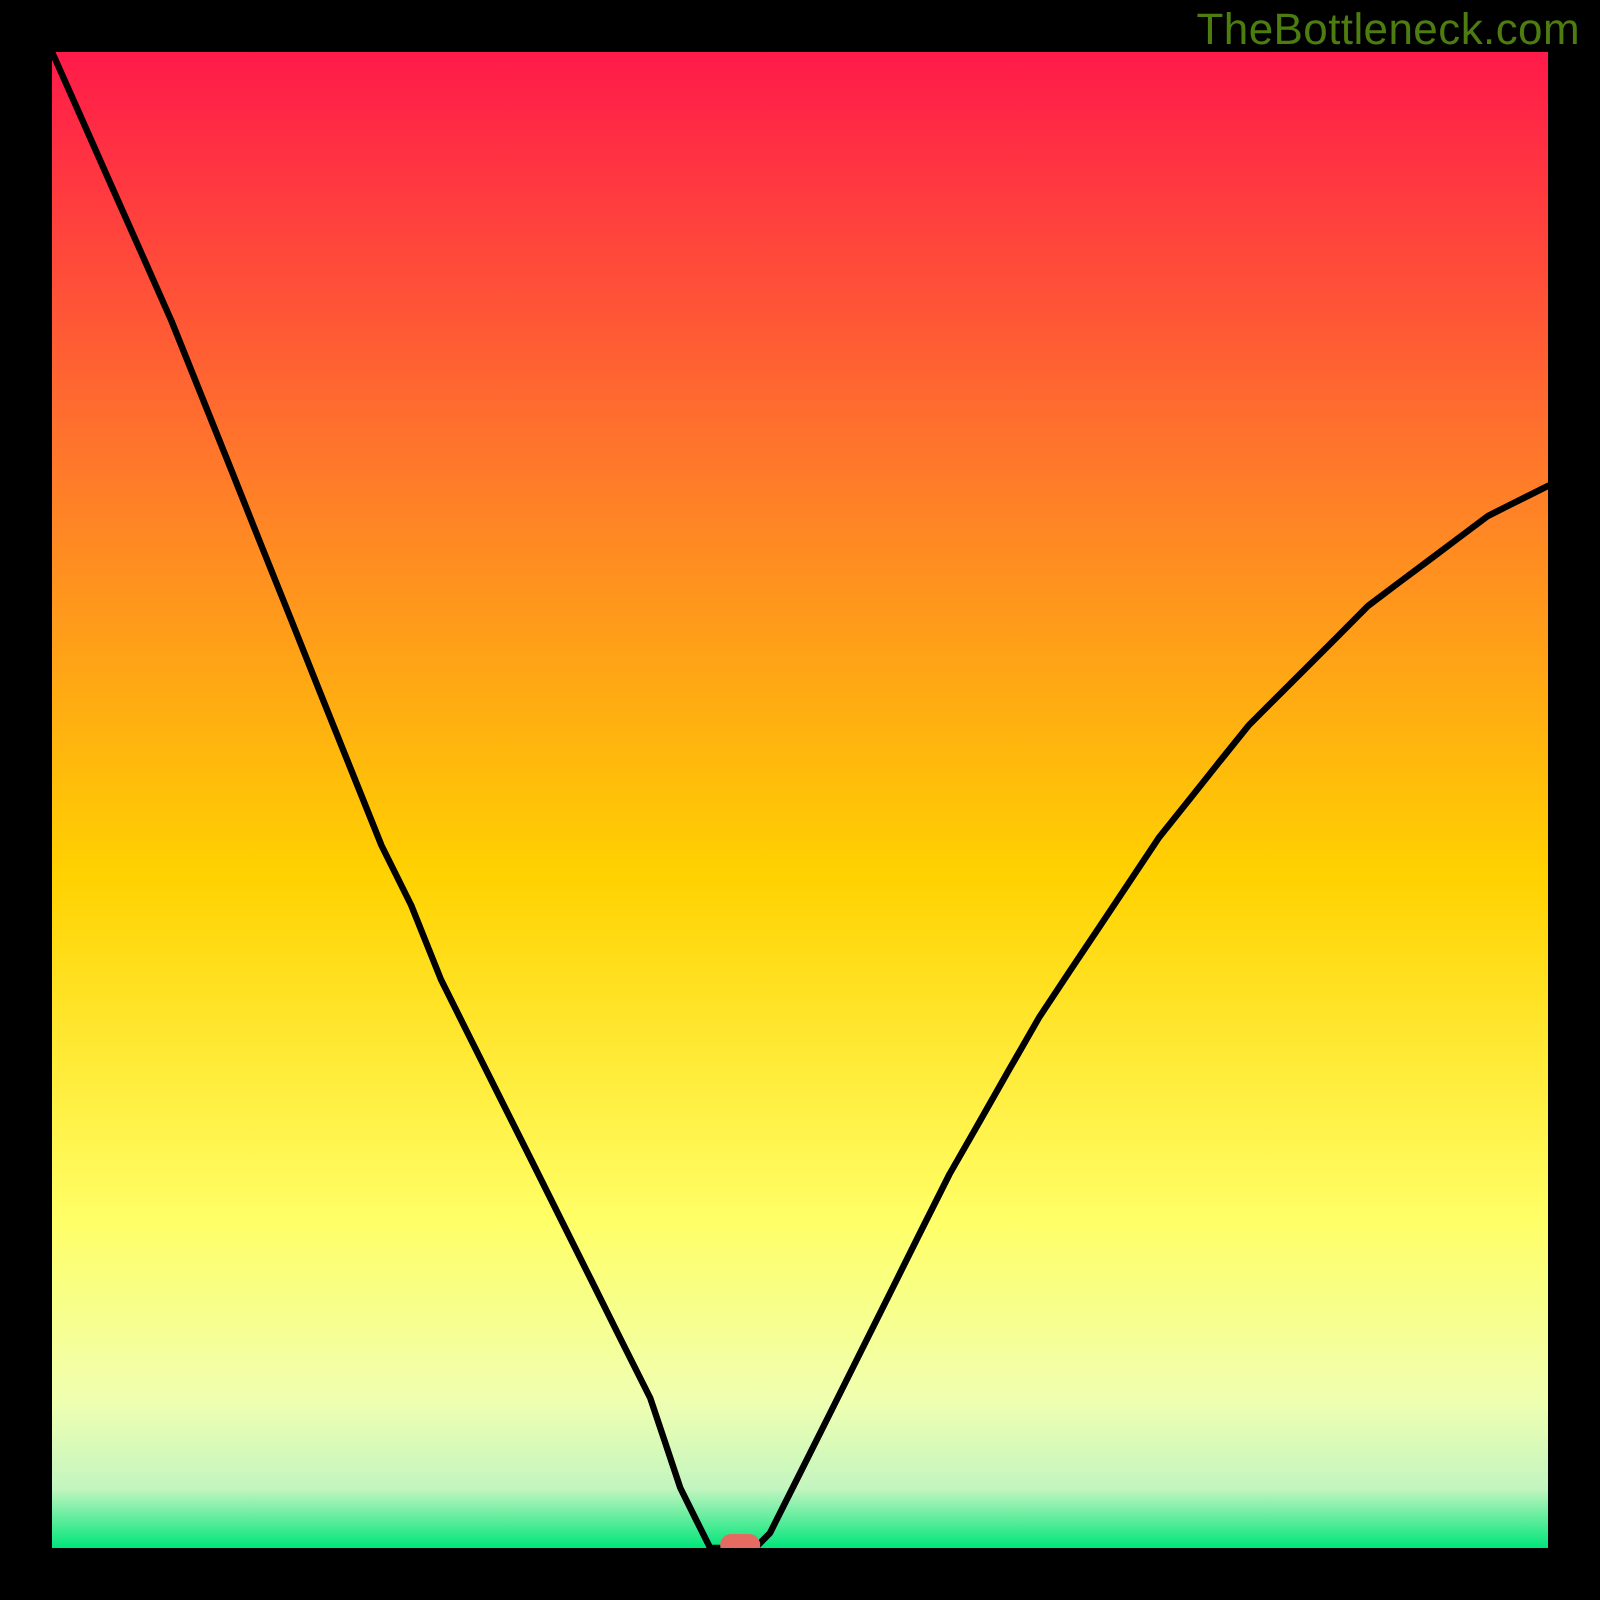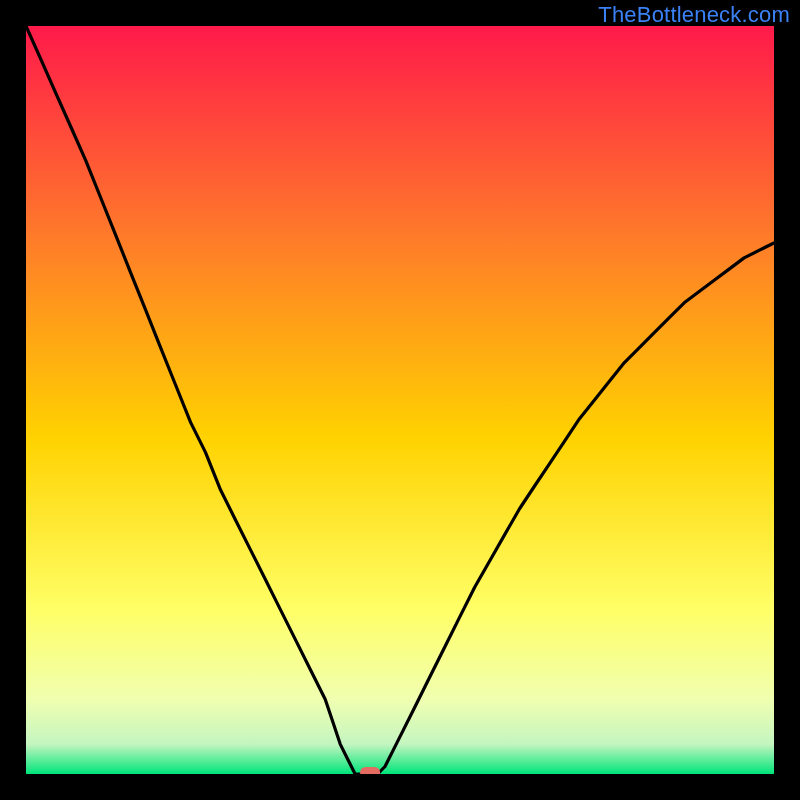--- a/index.html
+++ b/index.html
@@ -16,21 +16,21 @@
     left: 0;
     top: 0;
     width: 800px;
     height: 800px;
     background: #000;
   }
   .watermark {
     position: absolute;
     top: 2px;
     right: 10px;
-    color: #3b82f6;
+    color: #4d7c0f;
     font-size: 22px;
     font-weight: 500;
     letter-spacing: 0.2px;
     z-index: 5;
   }
   .plot {
     position: absolute;
     left: 26px;
     top: 26px;
     width: 748px;

